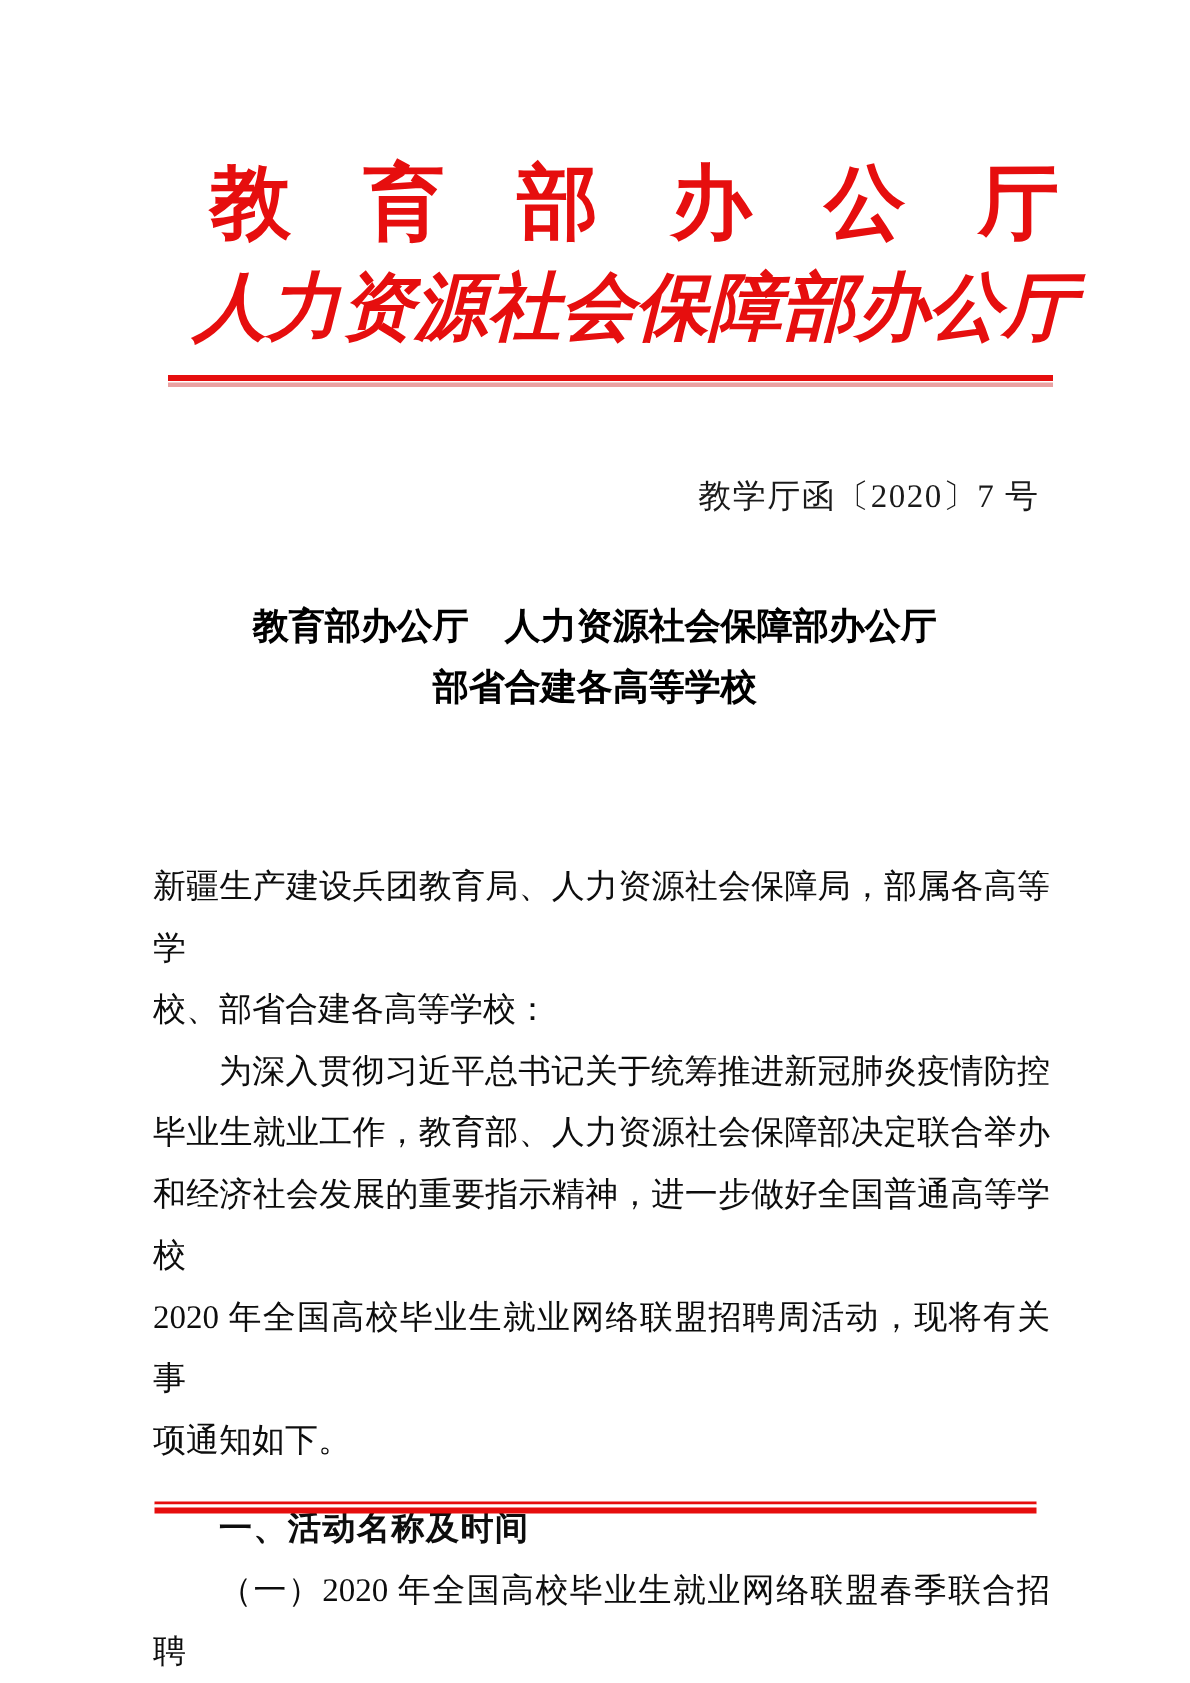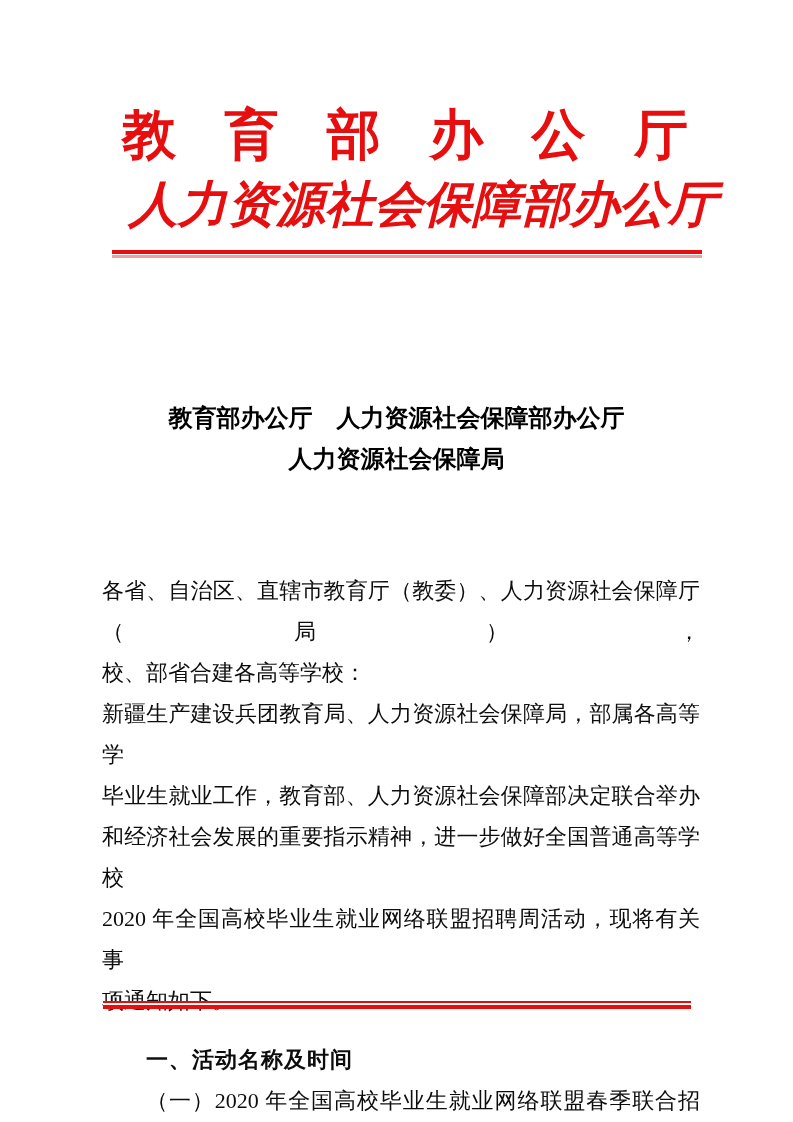--- a/index.html
+++ b/index.html
@@ -12,21 +12,21 @@
     background: #ffffff;
     overflow: hidden;
     font-family: "Liberation Serif", "DejaVu Serif", serif;
     color: #000000;
   }
 
   
   .letterhead-line1 {
     position: absolute;
     top: 103px;
-    left: 122px;
+    left: 140px;
     width: 566px;
     font-size: 54px;
     line-height: 64px;
     font-weight: bold;
     color: #e60e0e;
     text-align: justify;
     text-align-last: justify;
     white-space: nowrap;
   }
   .letterhead-line2 {
@@ -108,30 +108,31 @@
   <div class="letterhead-line1">教育部办公厅</div>
 
   <div class="letterhead-line2">人力资源社会保障部办公厅</div>
 
   <div class="top-rule">
     <div class="thick"></div>
     <div class="gap"></div>
     <div class="pink"></div>
   </div>
 
+  <div class="doc-number">教学厅函〔2020〕7 号</div>
 
   <div class="title-block">
     <div>教育部办公厅　人力资源社会保障部办公厅</div>
-    <div>人力资源社会保障局</div>
+    <div>部省合建各高等学校</div>
   </div>
 
   <div class="body-block">
-    <div class="body-line fill">各省、自治区、直辖市教育厅（教委）、人力资源社会保障厅（局），</div>
+    <div class="body-line fill">新疆生产建设兵团教育局、人力资源社会保障局，部属各高等学</div>
     <div class="body-line">校、部省合建各高等学校：</div>
-    <div class="body-line fill">新疆生产建设兵团教育局、人力资源社会保障局，部属各高等学</div>
+    <div class="body-line fill indent">为深入贯彻习近平总书记关于统筹推进新冠肺炎疫情防控</div>
     <div class="body-line fill">毕业生就业工作，教育部、人力资源社会保障部决定联合举办</div>
     <div class="body-line fill">和经济社会发展的重要指示精神，进一步做好全国普通高等学校</div>
     <div class="body-line fill">2020 年全国高校毕业生就业网络联盟招聘周活动，现将有关事</div>
     <div class="body-line">项通知如下。</div>
     <div class="body-line heading indent">一、活动名称及时间</div>
     <div class="body-line fill indent">（一）2020 年全国高校毕业生就业网络联盟春季联合招聘</div>
   </div>
 
   <div class="bottom-rule">
     <div class="thin"></div>

